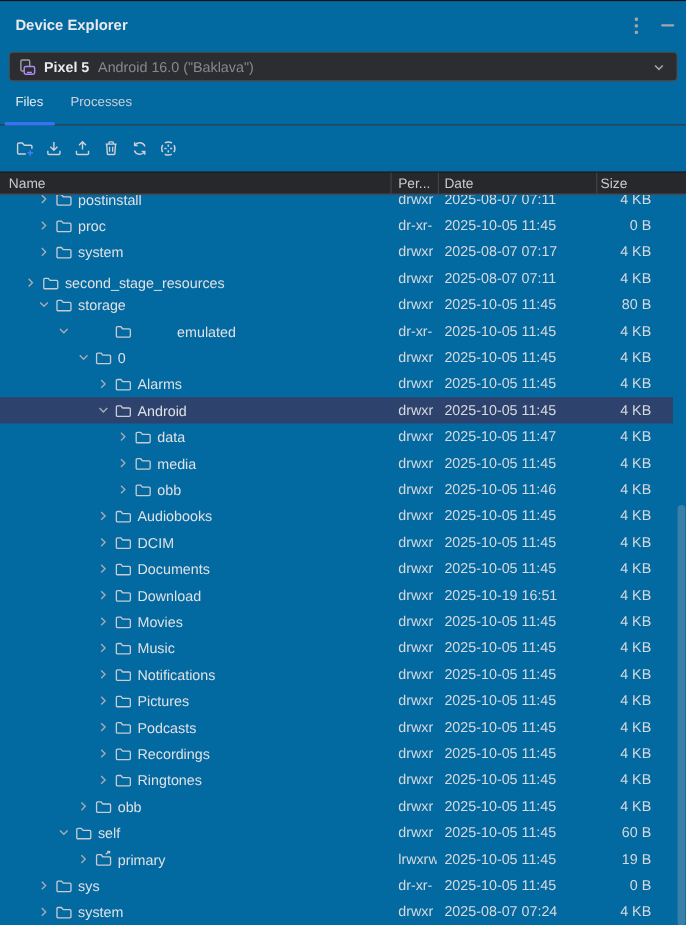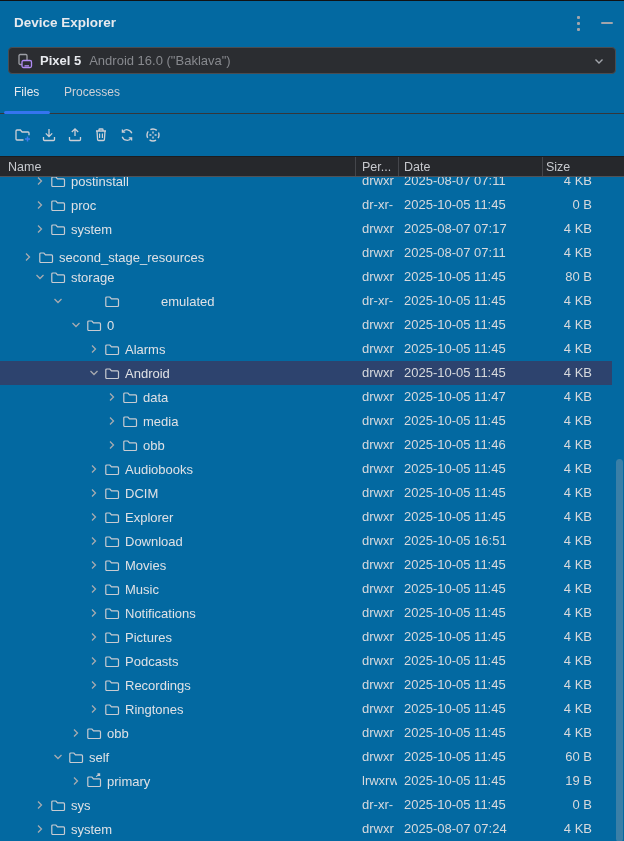--- a/index.html
+++ b/index.html
@@ -382,40 +382,40 @@
         <div class="row">
           <div class="cell-name" style="left: 86px;">
             <span class="chevbox">
               <svg width="16" height="16" viewBox="0 0 16 16">
                 <path d="M6 4.5 L9.5 8 L6 11.5" fill="none" stroke="#a8abb0" stroke-width="1.3"></path>
               </svg>
             </span>
             <span class="fldbox"><svg width="16" height="16" viewBox="0 0 16 16">
                 <path d="M1.8 5 a1 1 0 0 1 1-1 h3.1 l1.6 1.9 h6 a1 1 0 0 1 1 1 v5.6 a1 1 0 0 1 -1 1 h-10.7 a1 1 0 0 1 -1-1 z" fill="none" stroke="#c8cbd1" stroke-width="1.2"></path>
               </svg></span>
-            <span class="lbl">Explorer</span>
+            <span class="lbl">Documents</span>
           </div>
           <div class="cell-perm">drwxr</div>
           <div class="cell-date">2025-10-05 11:45</div>
           <div class="cell-size">4 KB</div>
         </div>
         <div class="row">
           <div class="cell-name" style="left: 86px;">
             <span class="chevbox">
               <svg width="16" height="16" viewBox="0 0 16 16">
                 <path d="M6 4.5 L9.5 8 L6 11.5" fill="none" stroke="#a8abb0" stroke-width="1.3"></path>
               </svg>
             </span>
             <span class="fldbox"><svg width="16" height="16" viewBox="0 0 16 16">
                 <path d="M1.8 5 a1 1 0 0 1 1-1 h3.1 l1.6 1.9 h6 a1 1 0 0 1 1 1 v5.6 a1 1 0 0 1 -1 1 h-10.7 a1 1 0 0 1 -1-1 z" fill="none" stroke="#c8cbd1" stroke-width="1.2"></path>
               </svg></span>
             <span class="lbl">Download</span>
           </div>
           <div class="cell-perm">drwxr</div>
-          <div class="cell-date">2025-10-05 16:51</div>
+          <div class="cell-date">2025-10-19 16:51</div>
           <div class="cell-size">4 KB</div>
         </div>
         <div class="row">
           <div class="cell-name" style="left: 86px;">
             <span class="chevbox">
               <svg width="16" height="16" viewBox="0 0 16 16">
                 <path d="M6 4.5 L9.5 8 L6 11.5" fill="none" stroke="#a8abb0" stroke-width="1.3"></path>
               </svg>
             </span>
             <span class="fldbox"><svg width="16" height="16" viewBox="0 0 16 16">

